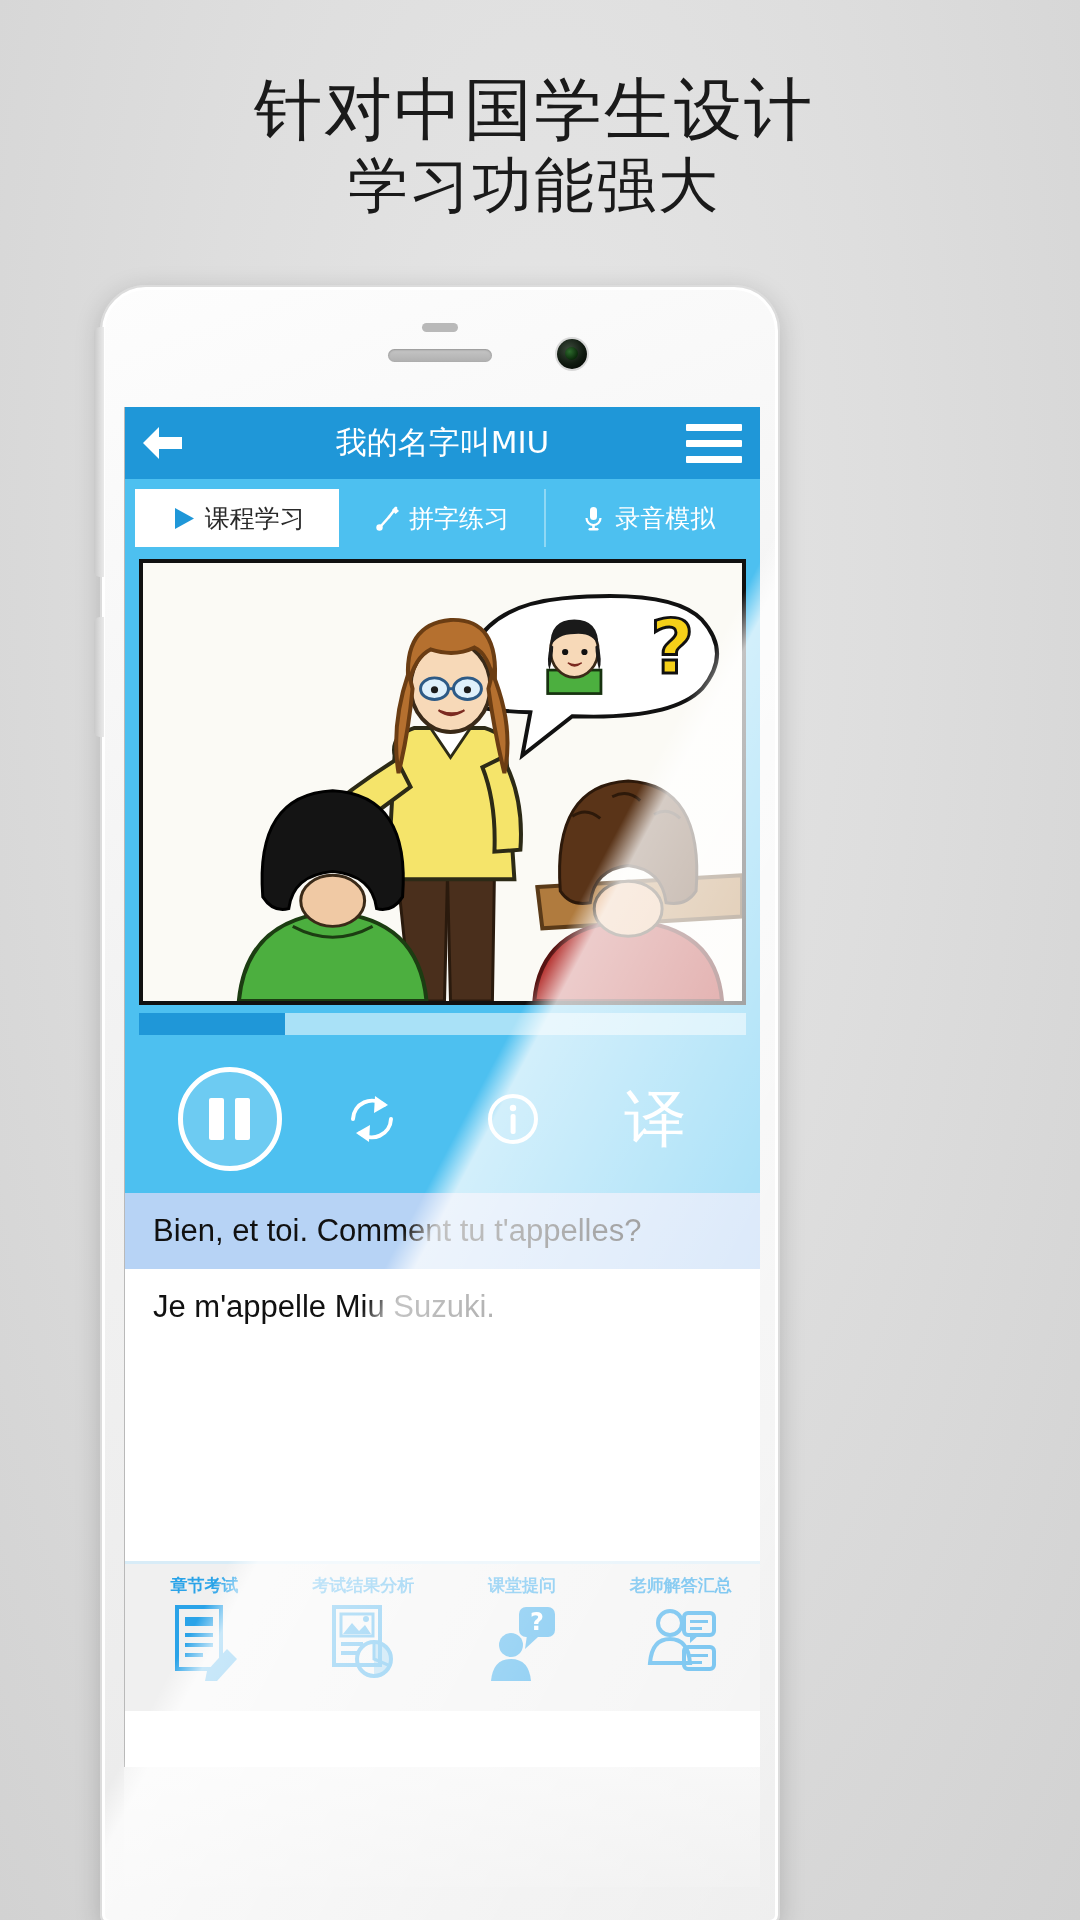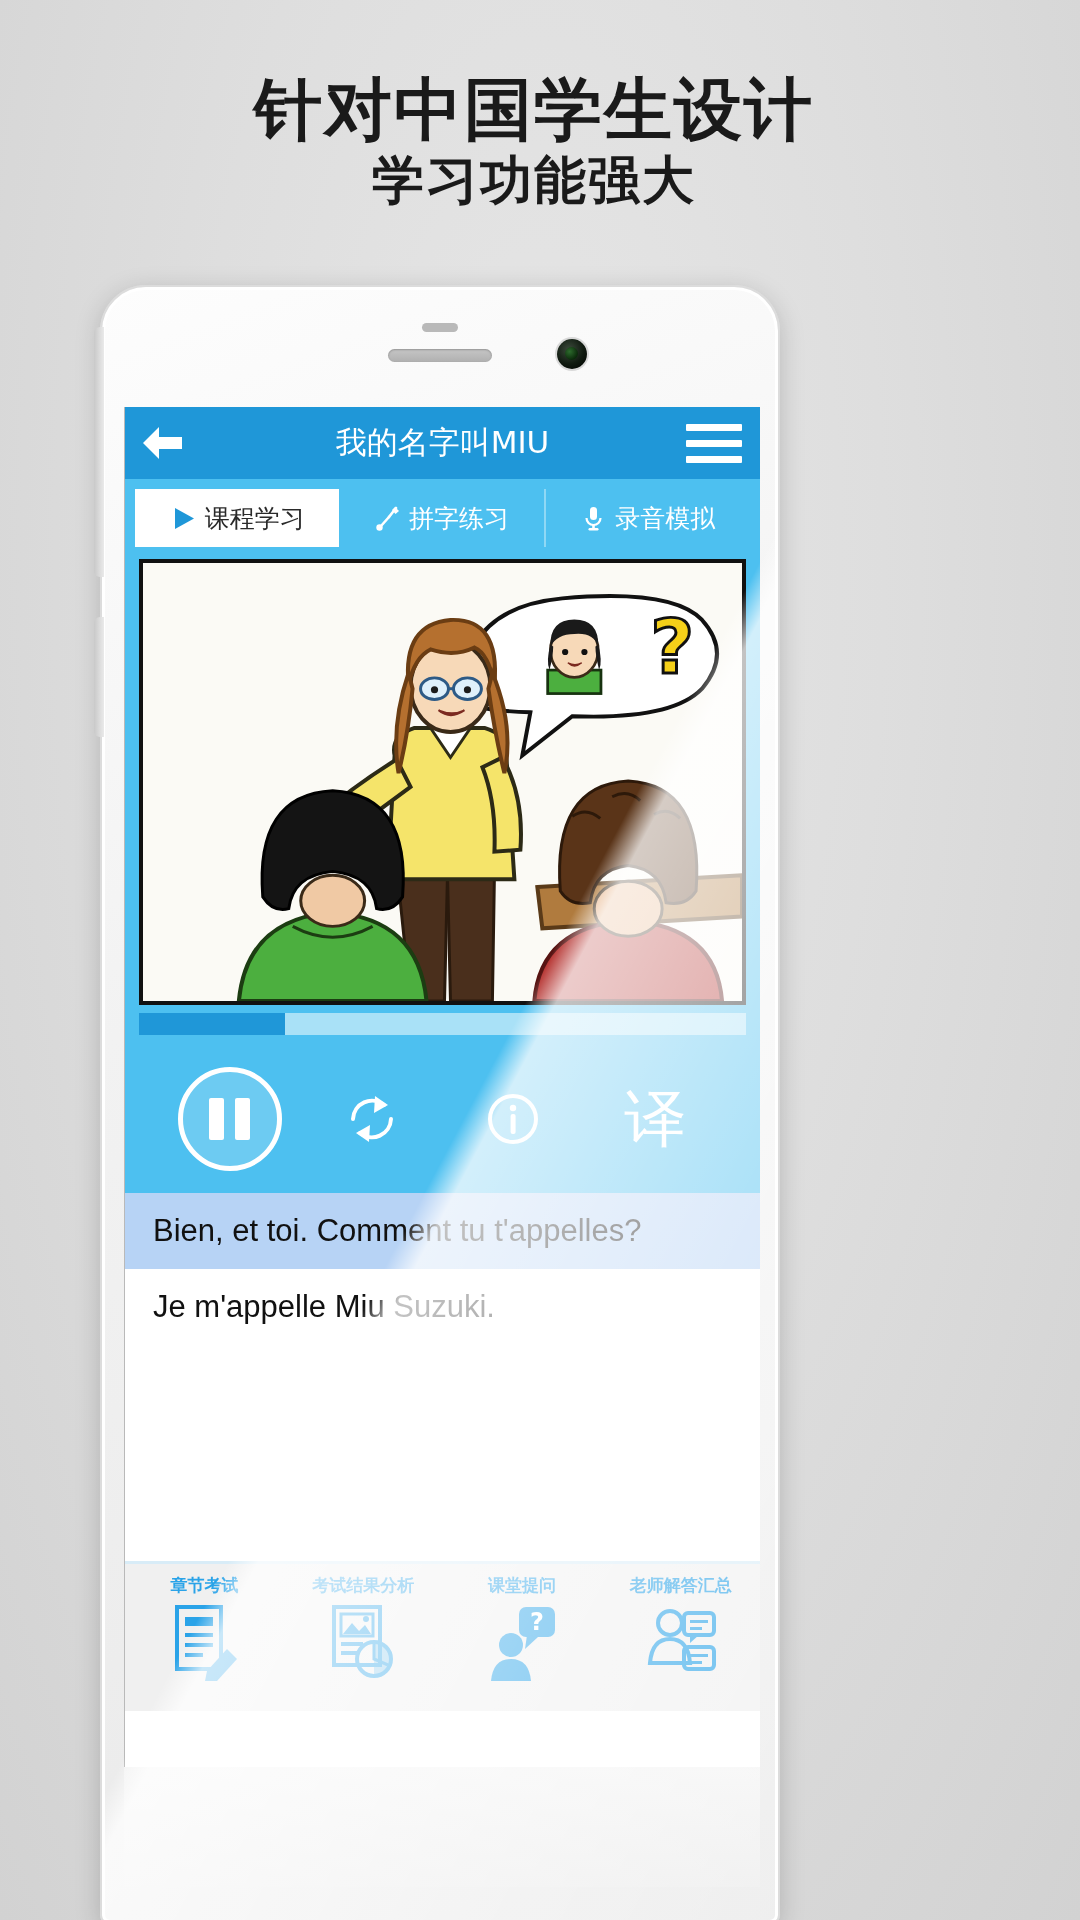--- a/index.html
+++ b/index.html
@@ -13,26 +13,26 @@
     position: relative;
   }
 
   
   .headline {
     position: absolute;
     top: 70px; left: 0; right: 12px;
     text-align: center;
     color: #1a1a1a;
     font-family: "DejaVu Sans", sans-serif;
-    font-weight: bold;
+    font-weight: normal;
     line-height: 1.18;
     letter-spacing: 2px;
   }
   .headline .l1 { font-size: 68px; display: block; }
-  .headline .l2 { font-size: 52px; display: block; }
+  .headline .l2 { font-size: 60px; display: block; }
 
   
   .phone {
     position: absolute;
     left: 100px; top: 285px;
     width: 680px; height: 1640px;
     background: linear-gradient(160deg, #fdfdfd 0%, #f2f2f2 40%, #e9e9e9 100%);
     border-radius: 46px 46px 10px 10px;
     border: 2px solid #dcdcdc;
     box-shadow: 0 6px 26px rgba(0,0,0,0.18), inset 0 0 0 3px #ffffff;

